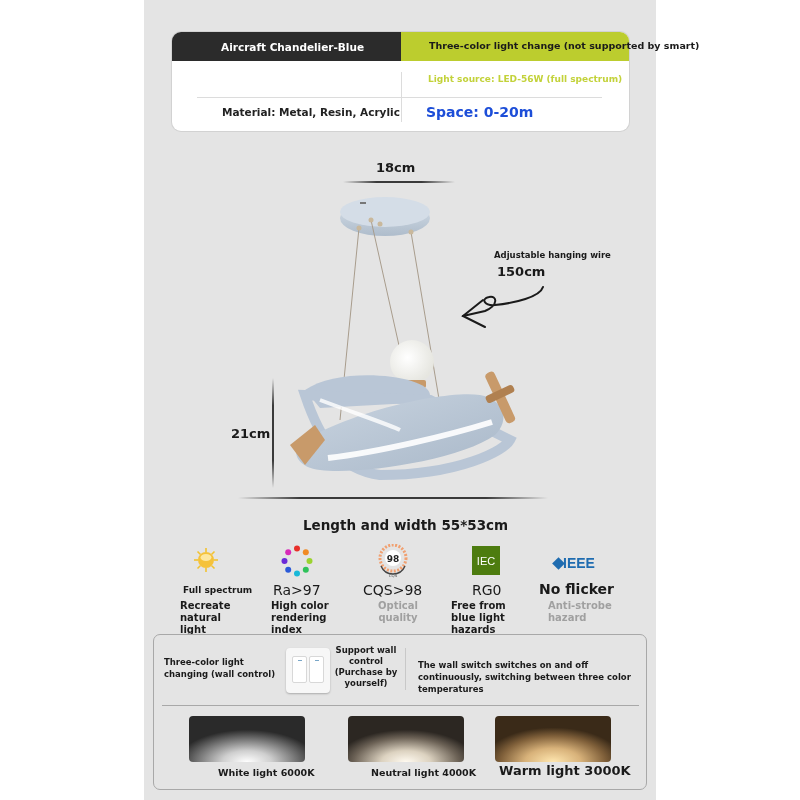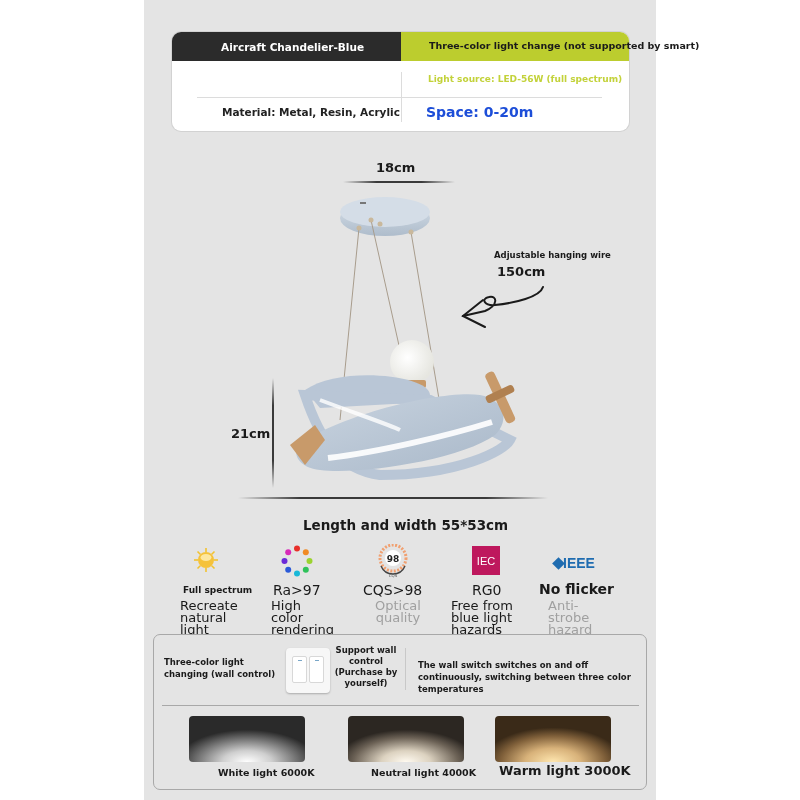--- a/index.html
+++ b/index.html
@@ -69,21 +69,21 @@
       background: linear-gradient(90deg, rgba(60,60,60,0), #3a3a3a 20%, #3a3a3a 80%, rgba(60,60,60,0));
     }
     .dim-label.bottom { left: 303px; top: 517px; font-size: 13.5px; }
     .wire-note { position: absolute; left: 494px; top: 250px; font-weight: bold; font-size: 8.5px; color: #1a1a1a; }
     .wire-len { position: absolute; left: 497px; top: 264px; font-weight: bold; font-size: 13px; color: #1a1a1a; }
 
     .fixture-svg { position: absolute; left: 280px; top: 190px; }
     .arrow-svg { position: absolute; left: 455px; top: 285px; }
     .feat-icon { position: absolute; }
     .f-title { position: absolute; white-space: nowrap; }
-    .f-desc  { position: absolute; font-weight: normal; font-size: 13px; line-height: 12px; color: #1a1a1a; }
+    .f-desc  { position: absolute; font-weight: bold; font-size: 10px; line-height: 12px; color: #1a1a1a; }
     .f-desc.muted { color: #a0a0a0; }
 
     
     .control-box {
       position: absolute; left: 153px; top: 634px; width: 494px; height: 156px;
       border: 1px solid #a8a8a8; border-radius: 7px; background: #e4e4e4;
     }
     .ctrl-left {
       position: absolute; left: 164px; top: 656px; font-weight: bold; font-size: 8.5px; line-height: 12px; color: #1a1a1a;
     }
@@ -230,21 +230,21 @@
 <svg class="feat-icon" style="left:377px; top:544px;" width="32" height="36" viewBox="0 0 32 36">
   <circle cx="16" cy="14" r="13" fill="none" stroke="#f1a070" stroke-width="3" stroke-dasharray="2 1.5"></circle>
   <path d="M 4 22 A 13 13 0 0 0 28 22" fill="none" stroke="#444" stroke-width="1.4"></path>
   <circle cx="16" cy="14" r="8" fill="#ffffff"></circle>
   <text x="16" y="17.5" text-anchor="middle" font-family="DejaVu Sans, sans-serif" font-weight="bold" font-size="9" fill="#222">98</text>
   <text x="16" y="33" text-anchor="middle" font-family="DejaVu Sans, sans-serif" font-size="4" fill="#555">CQS</text>
 </svg>
 <div class="f-title" style="left:363px; top:582px; font-size:14px;">CQS&gt;98</div>
 <div class="f-desc muted" style="left:373px; top:600px; width:50px; text-align:center;">Optical quality</div>
 
-<div class="feat-icon" style="left:472px; top:546px; width:28px; height:29px; background:#be185d; display:flex; align-items:center; justify-content:center;">
+<div class="feat-icon" style="left:472px; top:546px; width:28px; height:29px; background:#4d7c0f; display:flex; align-items:center; justify-content:center;">
   <span style="color:#fff; font-size:11px; font-family:'Liberation Sans', sans-serif;">IEC</span>
 </div>
 <div class="f-title" style="left:472px; top:582px; font-size:14px;">RG0</div>
 <div class="f-desc" style="left:451px; top:600px; width:80px;">Free from blue light hazards</div>
 
 <div class="feat-icon" style="left:554px; top:555px; display:flex; align-items:center; gap:0;">
   <span style="display:inline-block; width:9px; height:9px; background:#1f6cb0; transform:rotate(45deg);"></span>
   <span style="color:#1f6cb0; font-weight:bold; font-size:14px; font-family:'Liberation Sans', sans-serif;">IEEE</span>
 </div>
 <div class="f-title" style="left:539px; top:581px; font-weight:bold; font-size:14px;">No flicker</div>

